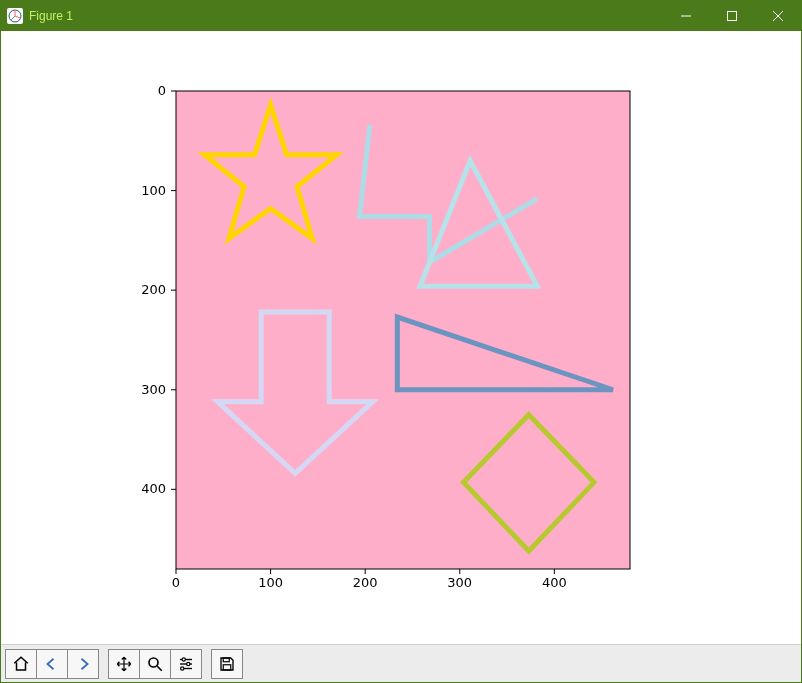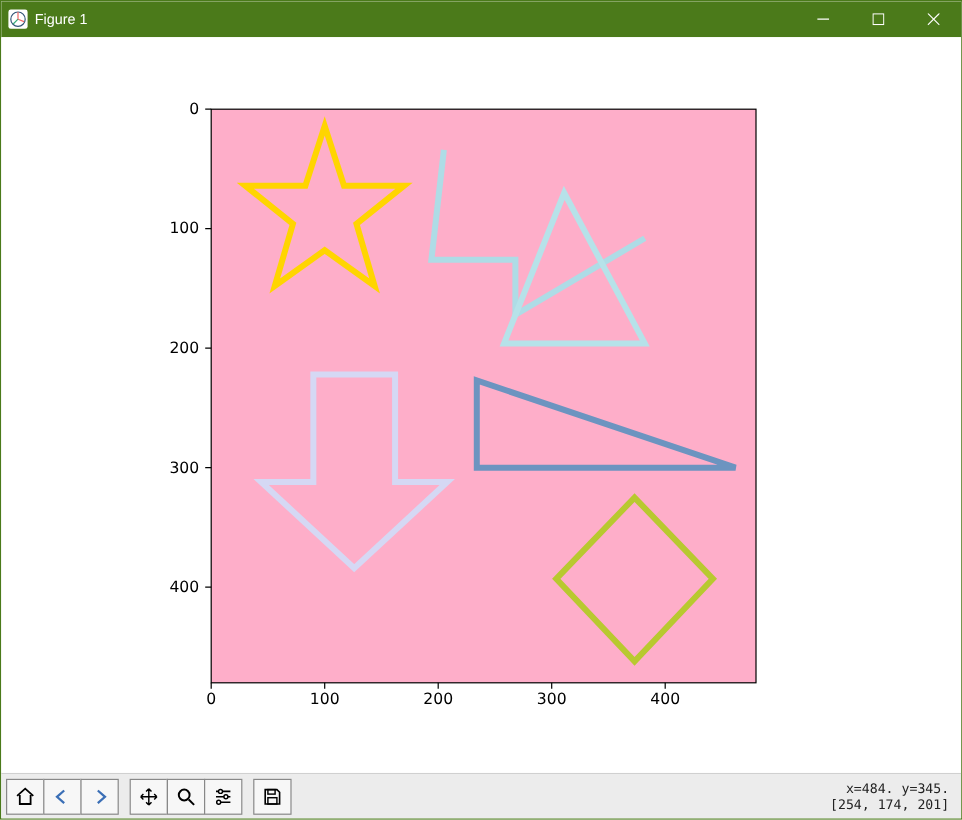--- a/index.html
+++ b/index.html
@@ -8,21 +8,21 @@
       height: 683px;
       font-family: "Segoe UI", Tahoma, sans-serif;
       font-size: 12px;
       background: #fff;
       overflow: hidden;
       border: 1px solid #4a7a1a;
     }
     .titlebar {
       height: 30px;
       background: #4b7a1a;
-      color: #ffffff;
+      color: #bef264;
       display: flex;
       align-items: center;
       padding: 0 0 0 6px;
     }
     .titlebar .app-icon {
       width: 16px; height: 16px;
       background: #fff;
       margin-right: 6px;
       display: inline-flex;
       align-items: center; justify-content: center;
@@ -174,17 +174,13 @@
       </svg>
   </span>
   <span class="tool-sep"></span>
   <span class="tool-btn" title="Save">
     <svg viewBox="0 0 24 24">
         <path d="M4 4 H17 L20 7 V20 H4 Z" fill="none" stroke="#000" stroke-width="1.8"></path>
         <rect x="7" y="4" width="8" height="5" fill="none" stroke="#000" stroke-width="1.6"></rect>
         <rect x="7" y="13" width="10" height="7" fill="none" stroke="#000" stroke-width="1.6"></rect>
       </svg>
   </span>
-  <div class="status-right">
-    <div>x=484.  y=345.</div>
-    <div>[254, 174, 201]</div>
-  </div>
 </div>
 
 </body></html>

